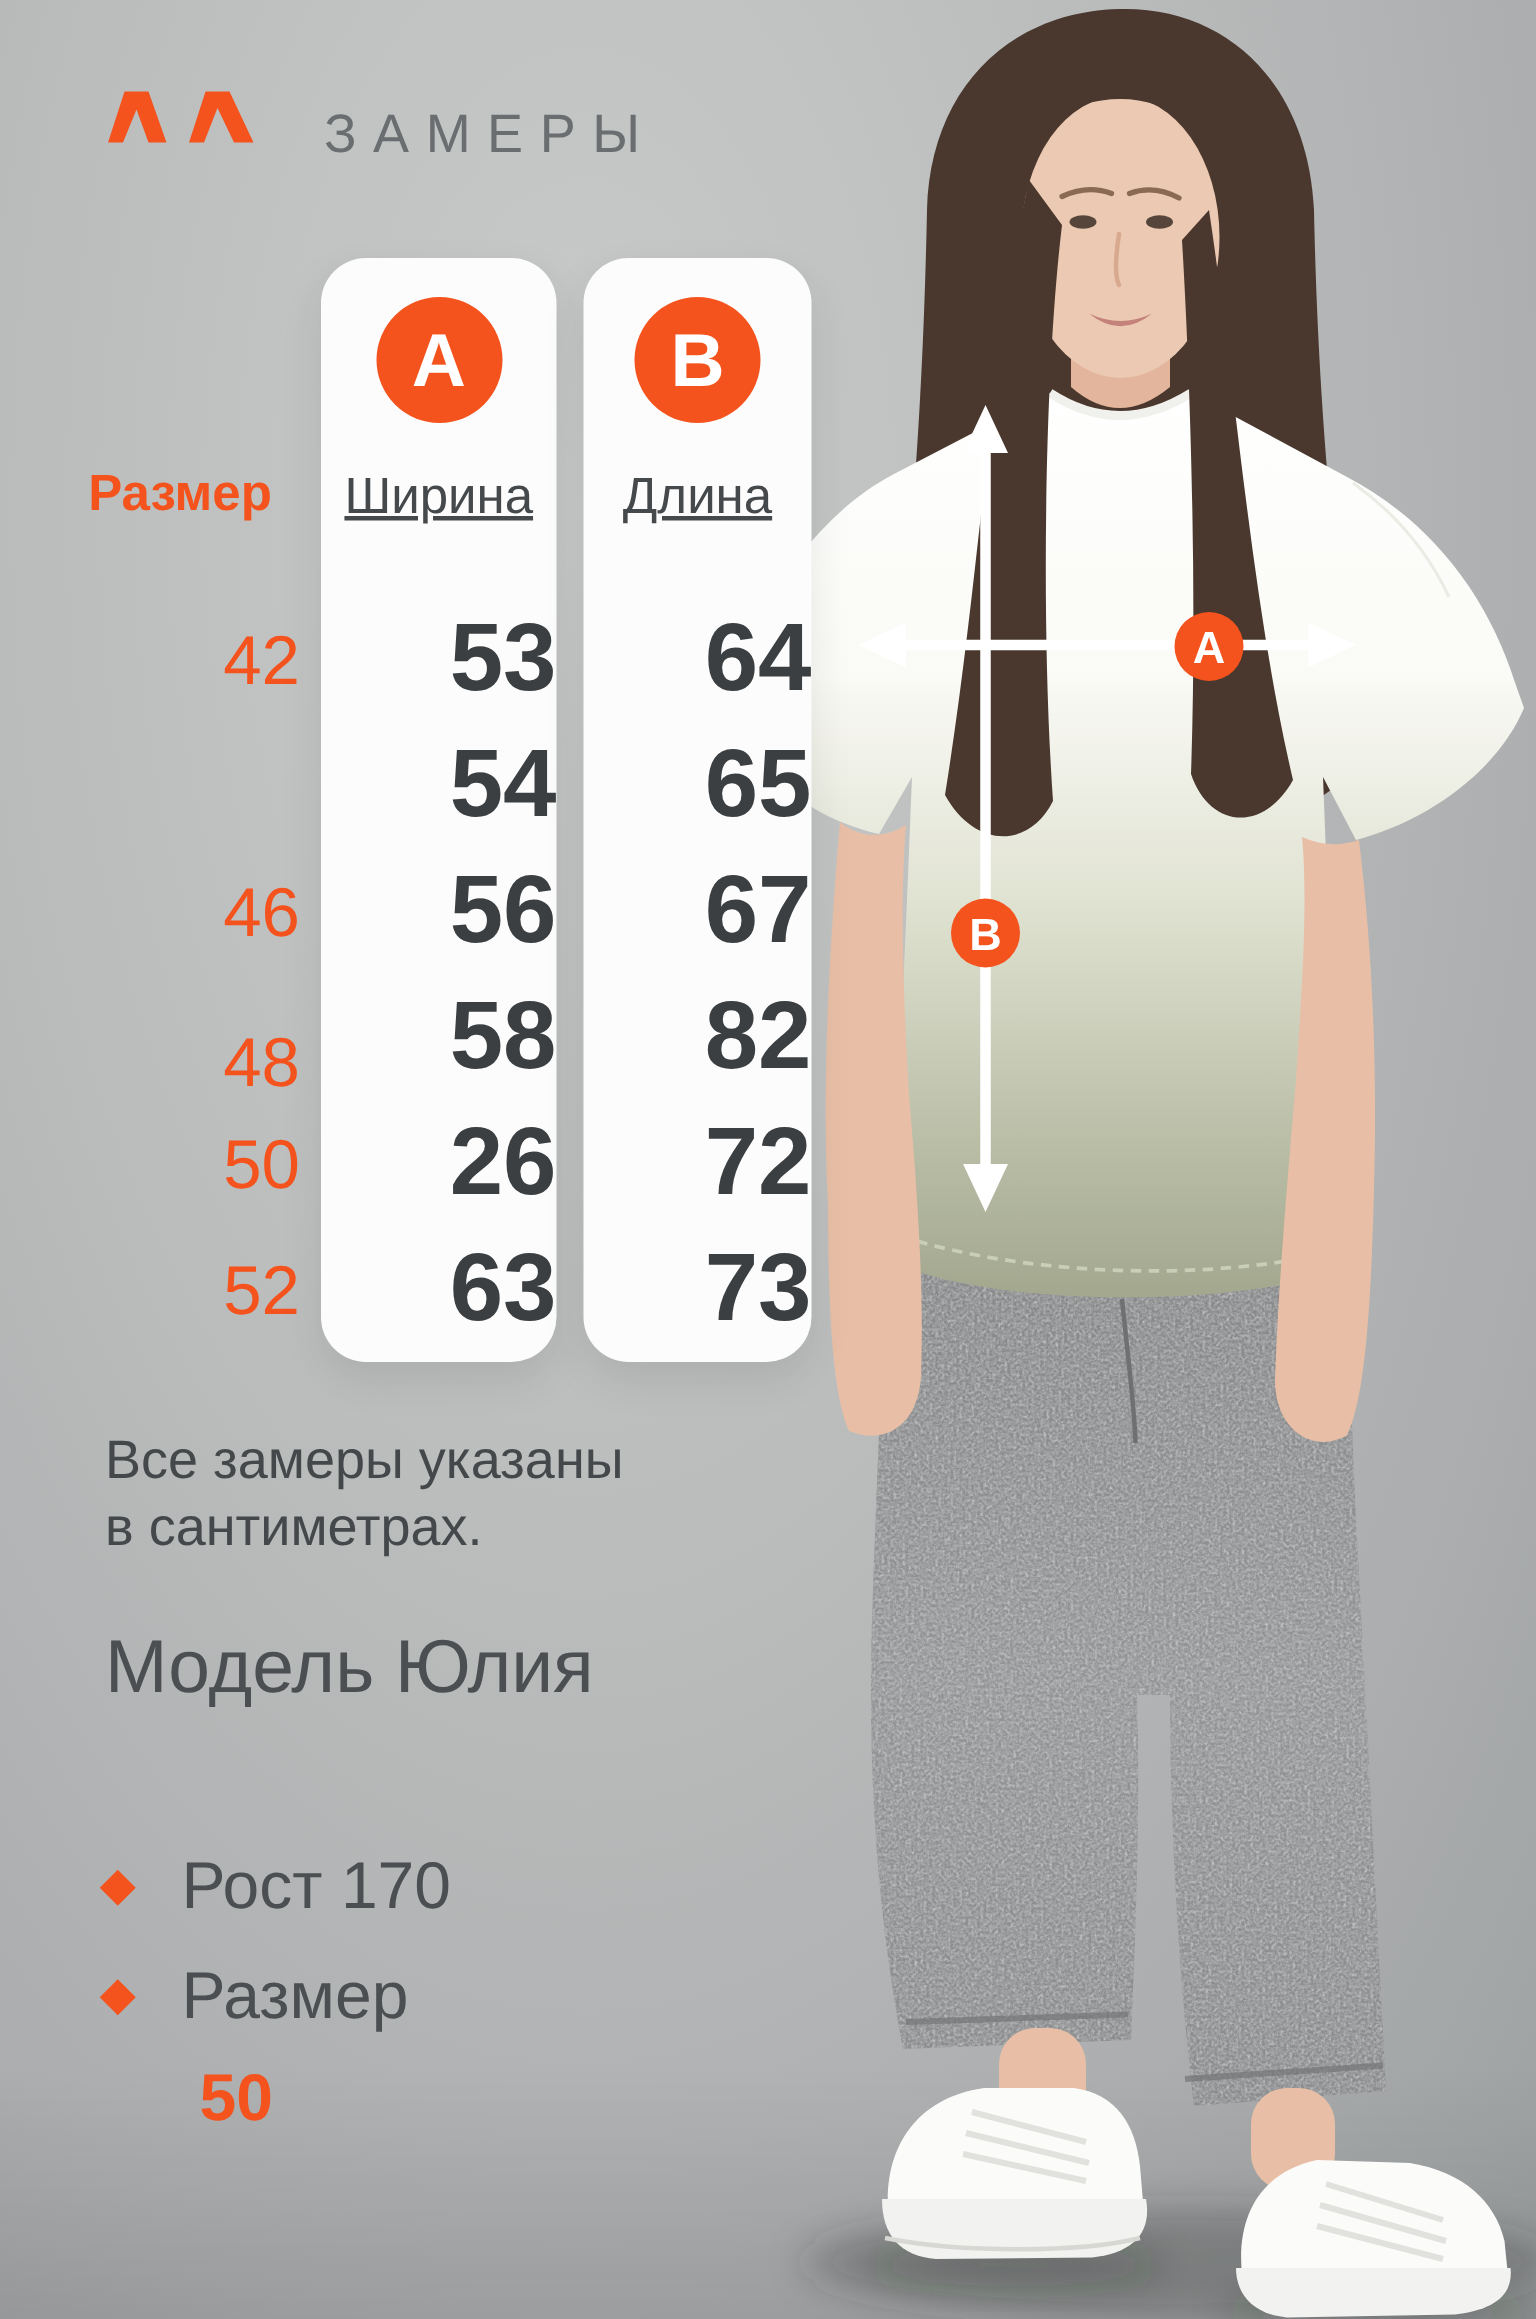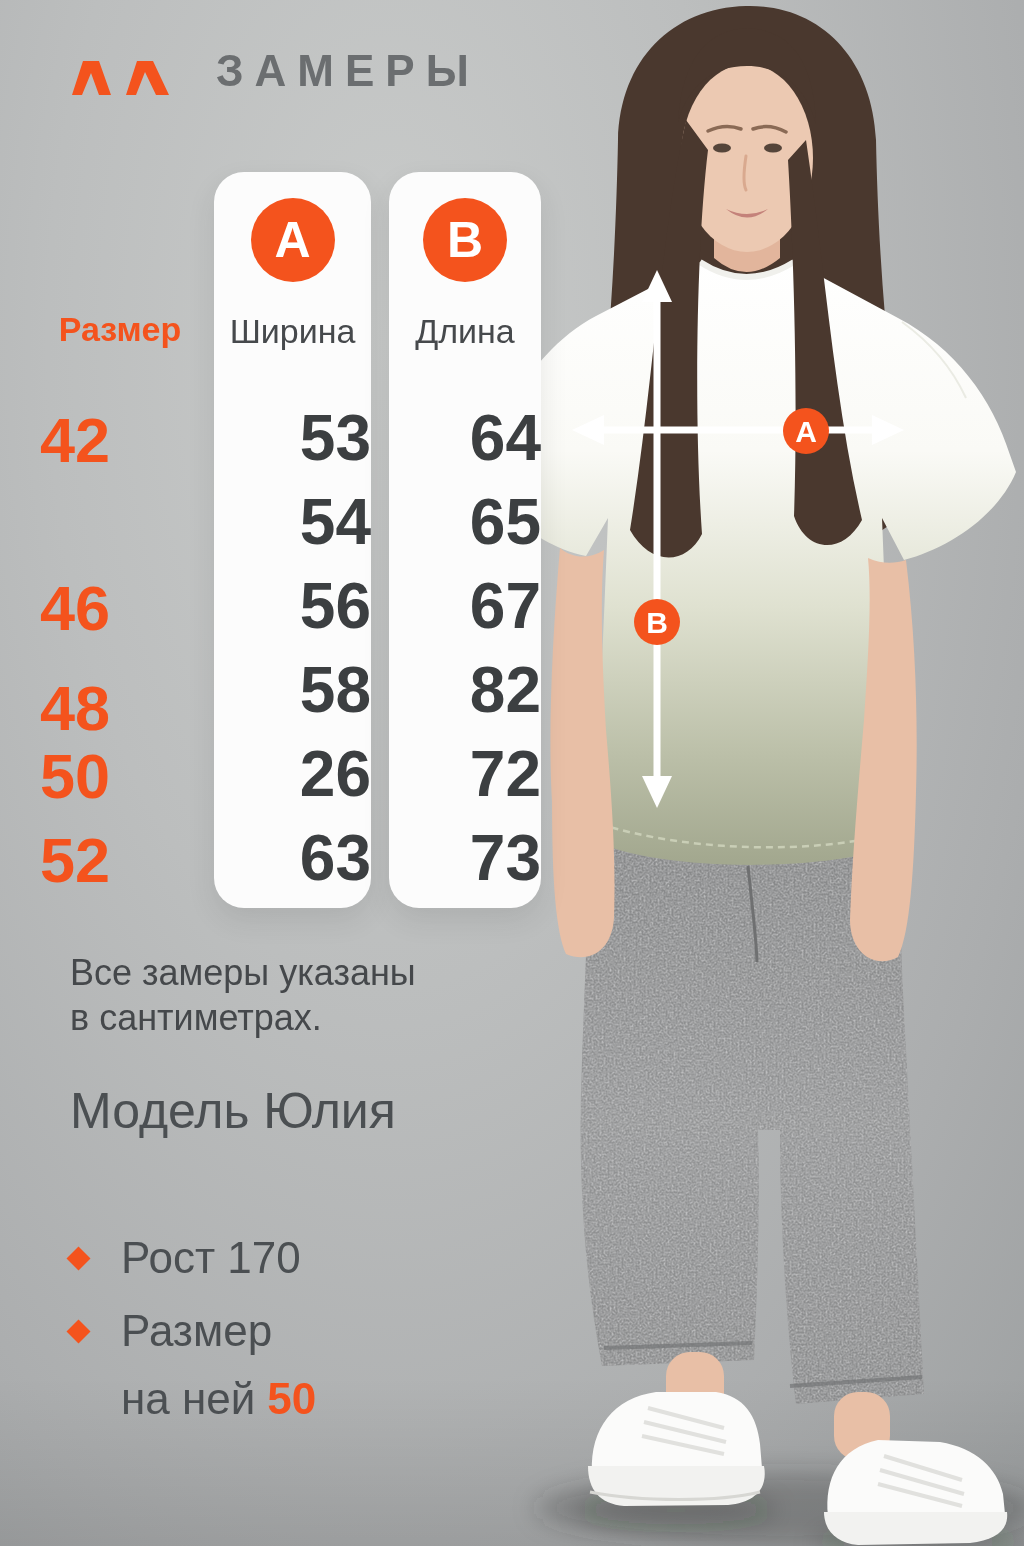--- a/index.html
+++ b/index.html
@@ -10,38 +10,38 @@
   }
   .floor-shade{position:absolute;left:0;bottom:0;width:100%;height:170px;
     background:linear-gradient(rgba(0,0,0,0),rgba(0,0,0,0.10));z-index:1;}
   .photo-layer,.overlay-layer{position:absolute;left:0;top:0;width:1024px;height:1546px;}
   .photo-layer{z-index:2;}
   .overlay-layer{z-index:3;}
   .ui{position:absolute;z-index:4;}
 
   
   .logo{left:72px;top:60px;width:100px;height:36px;}
-  .brand-title{left:216px;top:46px;font-size:44px;font-weight:700;color:#6b6e70;letter-spacing:11px;}
+  .brand-title{left:216px;top:68px;font-size:36px;font-weight:400;color:#6b6e70;letter-spacing:11px;}
 
   
   .rowhead{left:40px;top:310px;width:160px;text-align:center;
     font-size:34px;font-weight:700;color:#F4531D;}
   .size-cell{position:absolute;left:40px;width:160px;height:76px;line-height:76px;
-    text-align:left;font-size:63px;font-weight:700;color:#F4531D;z-index:4;}
+    text-align:right;font-size:46px;font-weight:400;color:#F4531D;z-index:4;}
 
   
   .pill{position:absolute;top:172px;height:736px;background:#fcfcfc;border-radius:30px;
     box-shadow:0 12px 28px rgba(40,42,44,0.10);z-index:4;}
   .pill.c1{left:214px;width:157px;}
   .pill.c2{left:389px;width:152px;}
   .marker-circle{position:absolute;left:50%;top:26px;transform:translateX(-50%);
     width:84px;height:84px;border-radius:50%;background:#F4531D;color:#fff;
     font-size:50px;font-weight:700;display:flex;align-items:center;justify-content:center;}
   .pill-label{position:absolute;left:0;top:140px;width:100%;text-align:center;
-    font-size:34px;color:#46494c;}
+    font-size:34px;color:#46494c;text-decoration:underline;}
   .num{position:absolute;left:0;width:100%;height:72px;line-height:72px;text-align:right;
     font-size:64px;font-weight:600;color:#3c3f41;}
 
   
   .units-note{left:70px;top:950px;font-size:36px;line-height:45px;color:#45484b;}
   .model-title{left:70px;top:1082px;font-size:50px;color:#4b4f52;}
   .bullet-row{position:absolute;left:70px;display:flex;align-items:center;z-index:4;}
   .diamond{width:17px;height:17px;background:#F4531D;transform:rotate(45deg);
     margin-right:34px;flex:0 0 auto;}
   .bullet-text{font-size:44px;color:#4b4f52;white-space:nowrap;}
@@ -207,16 +207,15 @@
 
   <div class="bullet-row" style="top:1233px">
     <span class="diamond"></span>
     <span class="bullet-text">Рост 170</span>
   </div>
   <div class="bullet-row" style="top:1306px">
     <span class="diamond"></span>
     <span class="bullet-text">Размер</span>
   </div>
   <div class="bullet-row cont-line" style="top:1374px">
-    <span class="bullet-text">на ней</span>
     <span class="bullet-text accent-val">50</span>
   </div>
 </div>
 
 </body></html>

